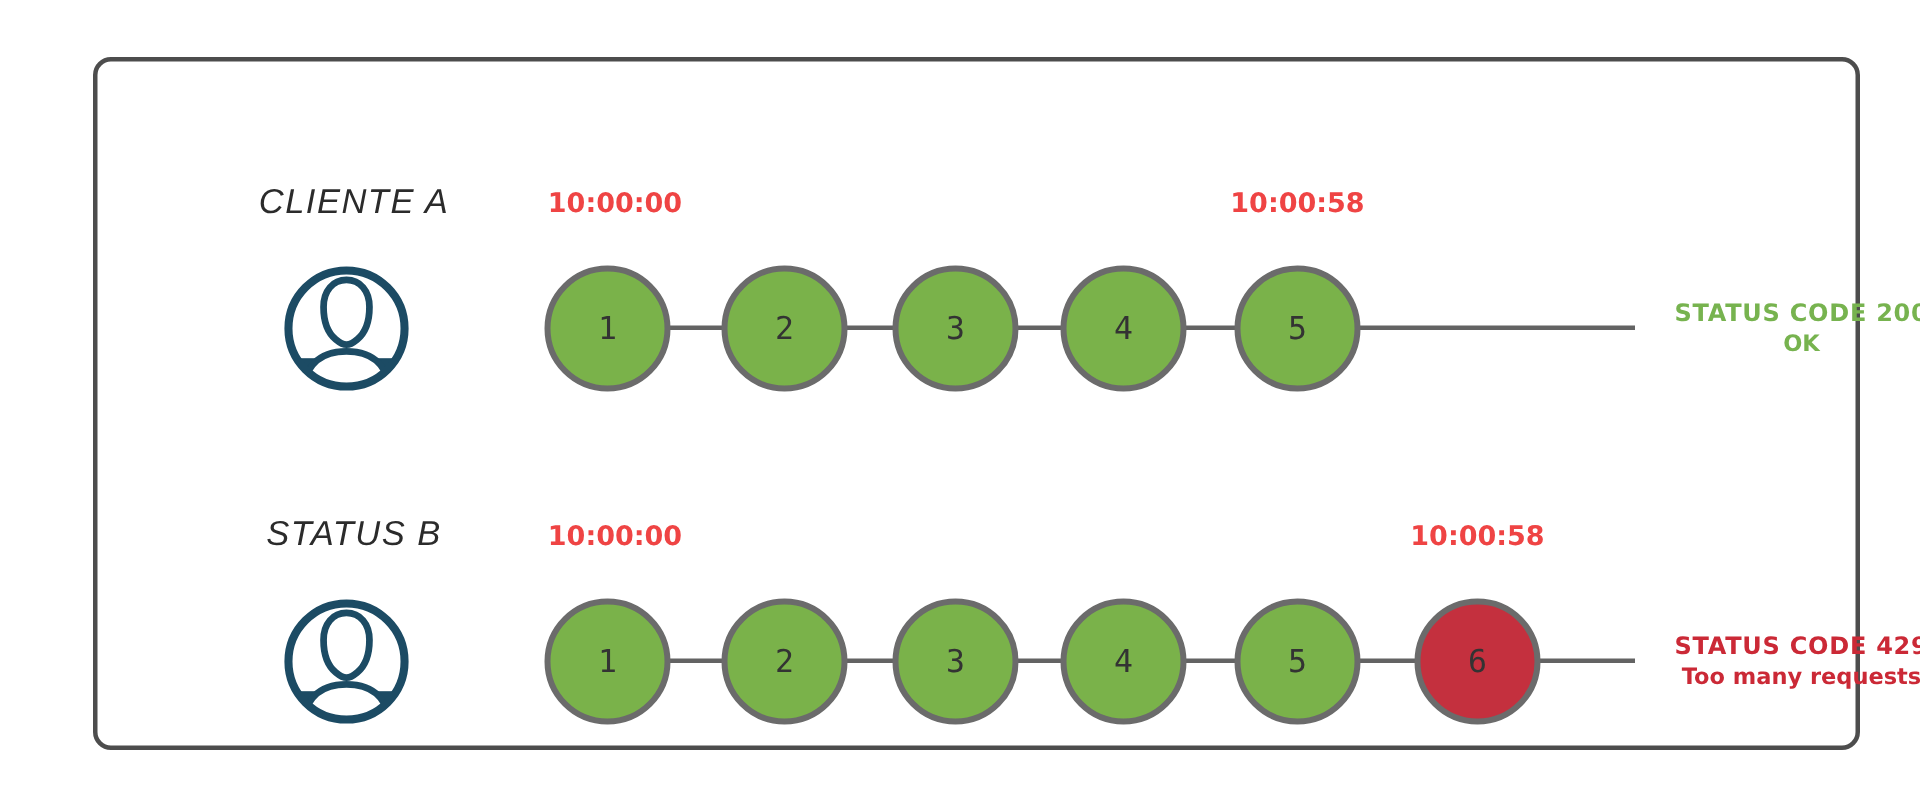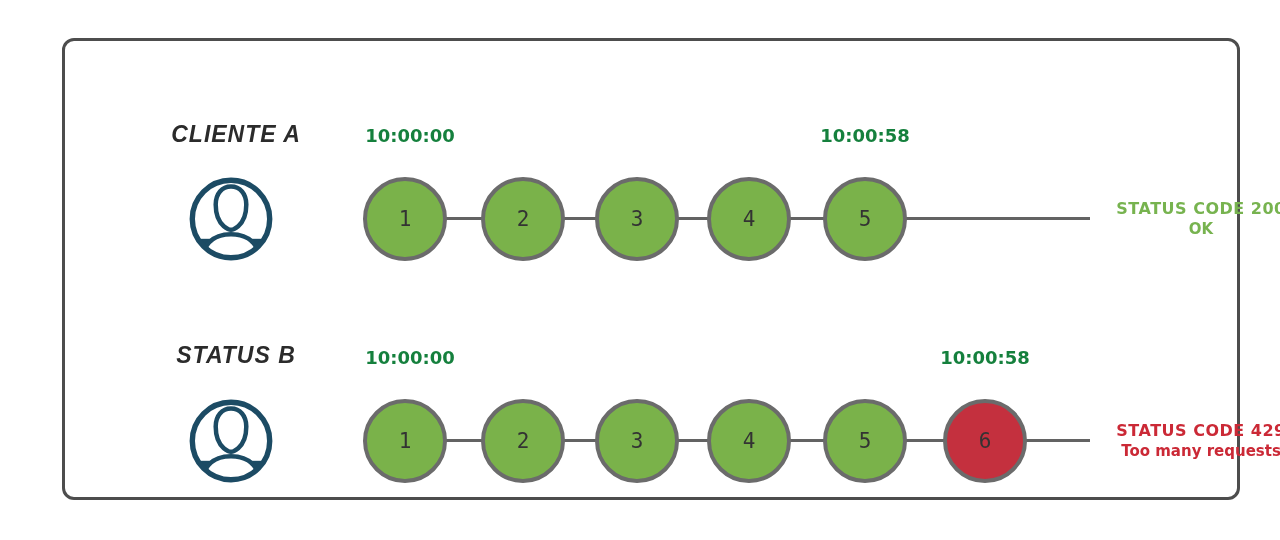--- a/index.html
+++ b/index.html
@@ -6,32 +6,32 @@
   .canvas{
     position:relative;width:1280px;height:540px;background:#ffffff;overflow:hidden;
     font-family:"DejaVu Sans","Liberation Sans",sans-serif;
   }
   .frame{
     position:absolute;left:62px;top:38px;width:1172px;height:456px;
     border:3px solid var(--container-border,#4d4d4d);border-radius:12px;background:#ffffff;
   }
   .client-label{
     position:absolute;width:200px;text-align:center;
-    font-size:23px;font-weight:bold;font-style:italic;
+    font-size:23px;font-weight:normal;font-style:italic;
     color:var(--text-dark,#2b2b2b);letter-spacing:1px;
     font-family:"Liberation Sans","DejaVu Sans",sans-serif;
   }
   .label-a{left:71px;top:80px;}
   .label-b{left:71px;top:301px;}
   .avatar{position:absolute;width:90px;height:90px;color:var(--icon-navy,#1c4b64);}
   .avatar-a{left:121px;top:133px;}
   .avatar-b{left:121px;top:355px;}
   .timestamp{
     position:absolute;width:120px;text-align:center;
-    font-size:18px;font-weight:bold;color:#15803d;
+    font-size:18px;font-weight:bold;color:#ef4444;
   }
   .ts-a-start{left:285px;top:84px;}
   .ts-a-end{left:740px;top:84px;}
   .ts-b-start{left:285px;top:306px;}
   .ts-b-end{left:860px;top:306px;}
   .wire{
     position:absolute;height:3px;background:var(--line,#636363);
     left:340px;width:685px;
   }
   .wire-a{top:176px;}

